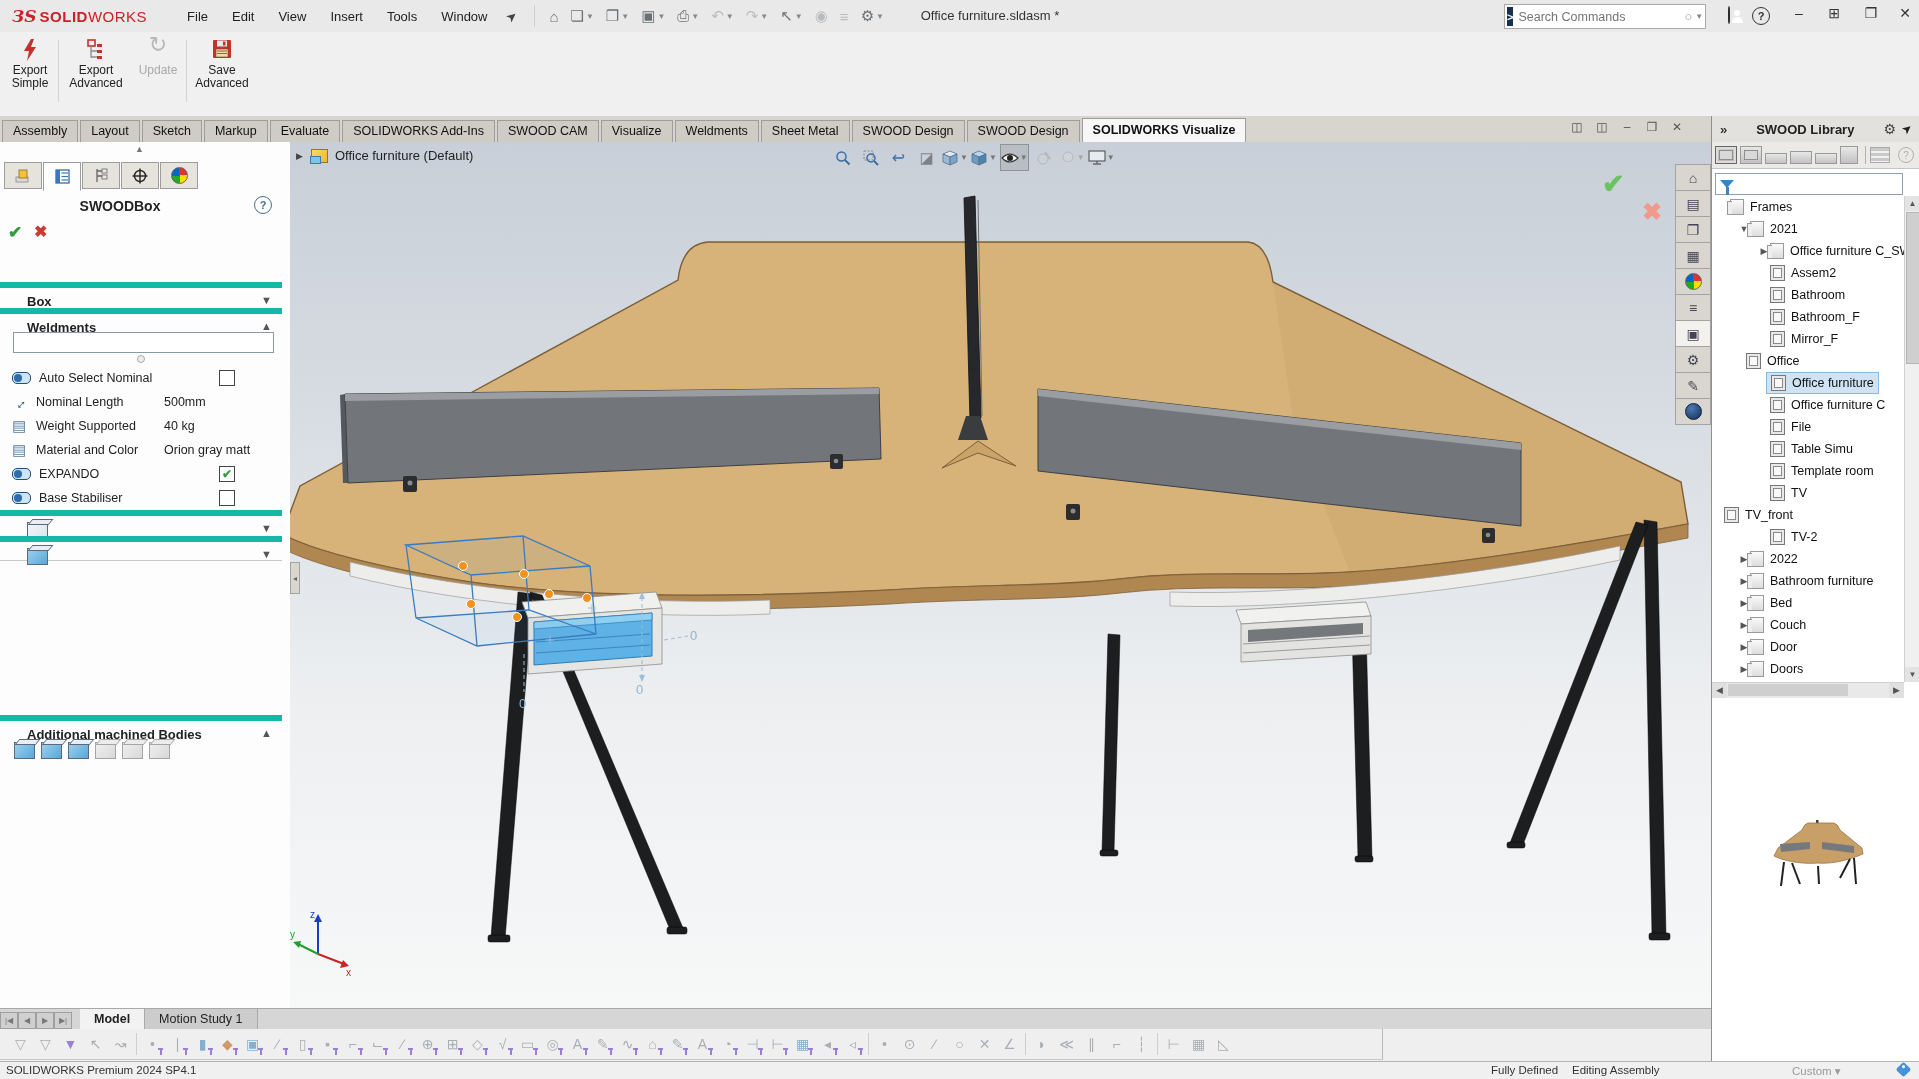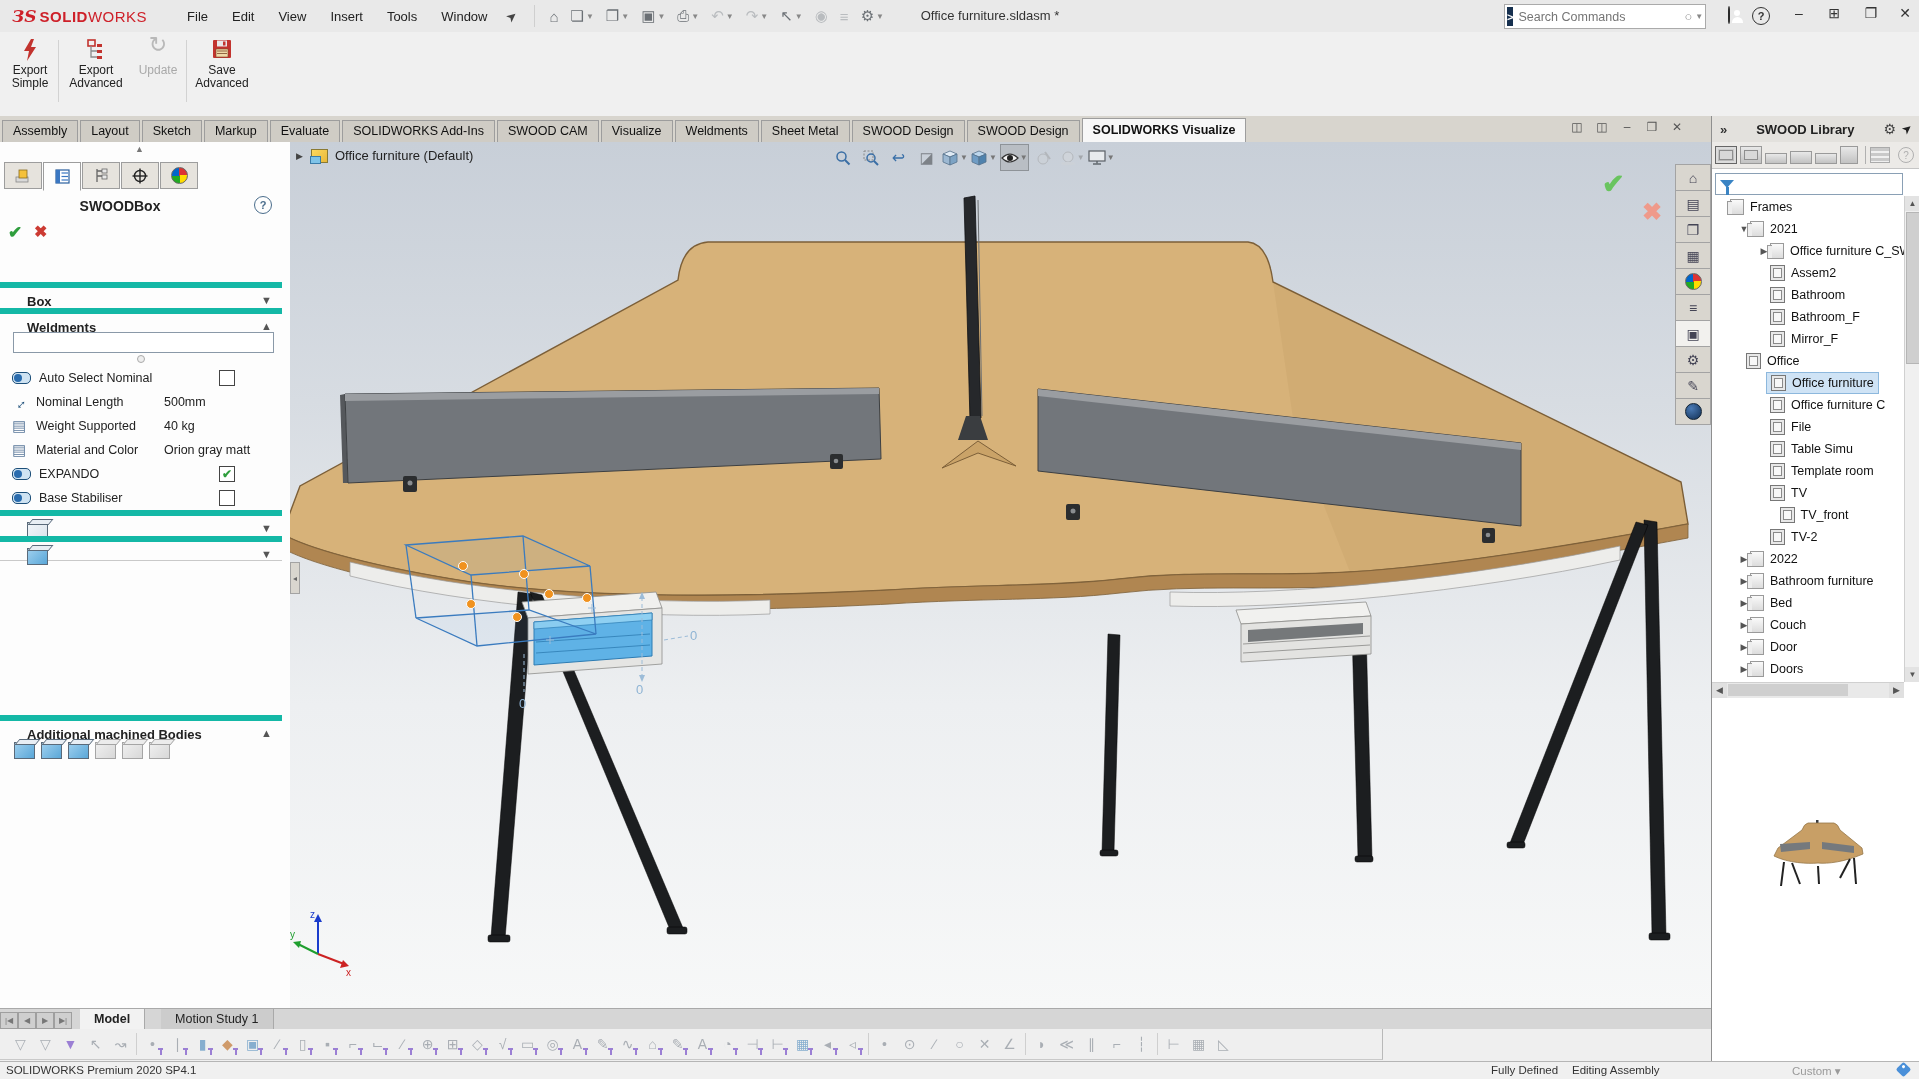--- a/index.html
+++ b/index.html
@@ -655,21 +655,21 @@
         <div class="trow" style="padding-left: 46px;">
           <span class="arr"></span>
           <span class="tico ico-frame"></span>
           <span>Template room</span>
         </div>
         <div class="trow" style="padding-left: 46px;">
           <span class="arr"></span>
           <span class="tico ico-frame"></span>
           <span>TV</span>
         </div>
-        <div class="trow" style=" justify-content: center;">
+        <div class="trow" style="">
           <span class="arr"></span>
           <span class="tico ico-frame"></span>
           <span>TV_front</span>
         </div>
         <div class="trow" style="padding-left: 46px;">
           <span class="arr"></span>
           <span class="tico ico-frame"></span>
           <span>TV-2</span>
         </div>
         <div class="trow" style="padding-left: 26px;">
@@ -727,21 +727,21 @@
       </svg>
     </div>
   </div>
 
   <div id="bottom-tabs">
     <span class="vcr">|◀</span>
     <span class="vcr">◀</span>
     <span class="vcr">▶</span>
     <span class="vcr">▶|</span>
     <span style="width:8px;"></span>
-    <span id="bt-holder" style="display:flex;gap:16px;">
+    <span id="bt-holder" style="display:flex;">
         <span class="bt-tab active">Model</span>
         <span class="bt-tab">Motion Study 1</span>
       </span>
   </div>
 
   <div id="bottom-toolbar">
     <div id="bt-box">
         <span class="bt-ico">▽</span>
         <span class="bt-ico">▽</span>
         <span class="bt-ico" style="color: rgb(155, 127, 212);">▼</span>
@@ -791,20 +791,20 @@
         <span class="bt-ico">⌐</span>
         <span class="bt-ico">┆</span>
         <span class="bt-sep"></span>
         <span class="bt-ico">⊢</span>
         <span class="bt-ico">▦</span>
         <span class="bt-ico">◺</span>
       </div>
   </div>
 
   <div id="statusbar">
-    <span id="sb-left">SOLIDWORKS Premium 2020 SP4.1</span>
+    <span id="sb-left">SOLIDWORKS Premium 2024 SP4.1</span>
     <span class="sb-item" style="left:1491px;">Fully Defined</span>
     <span class="sb-item" style="left:1572px;">Editing Assembly</span>
     <span class="sb-item" id="sb-custom" style="left:1792px;"><span>Custom</span> ▾</span>
     <span id="sb-tag"></span>
   </div>
 
 </div>
 
 </body></html>

